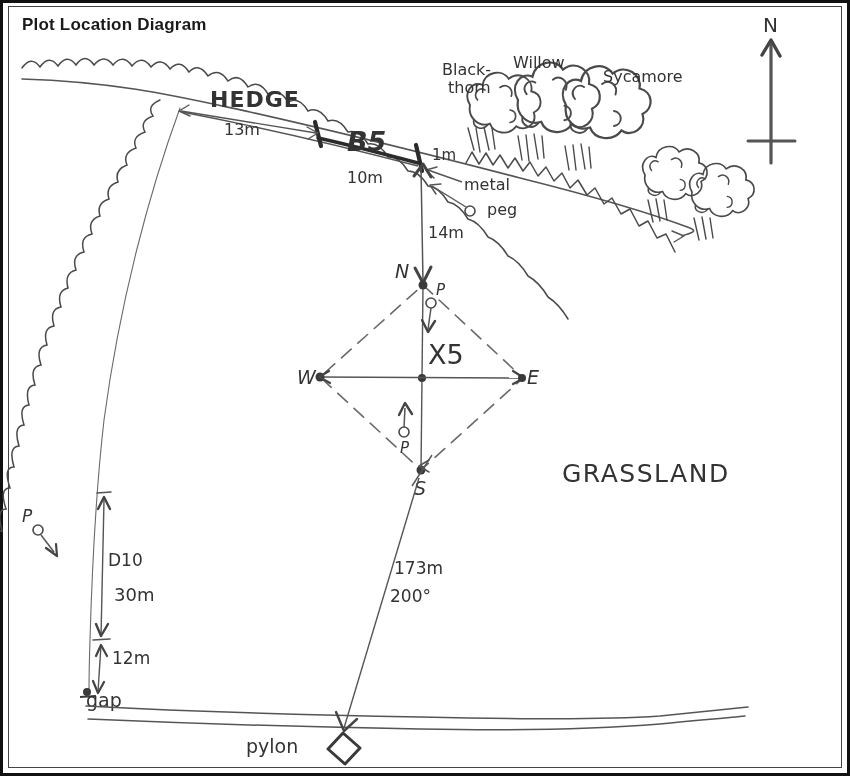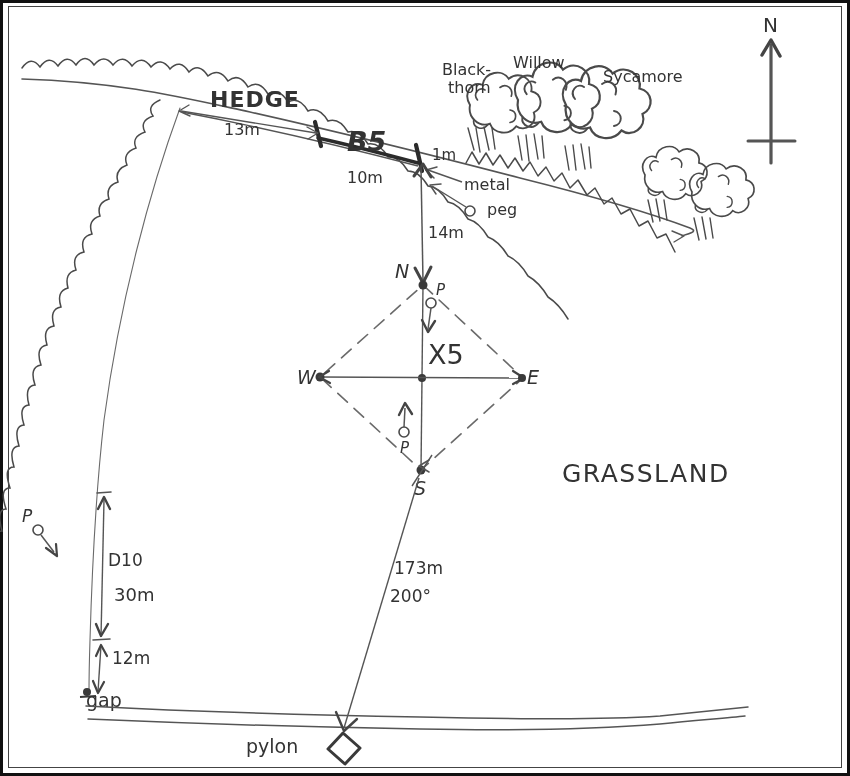--- a/index.html
+++ b/index.html
@@ -49,20 +49,21 @@
   }
 </style>
 </head>
 <body>
 
 <div id="page">
 
   <div id="outer-frame"></div>
   <div id="inner-frame"></div>
 
+  <div id="title">Plot Location Diagram</div>
 
   <svg id="sketch" width="850" height="776" viewBox="0 0 850 776">
 
     <defs>
       <g id="treeCanopy">
         <path d="M0,0 c-6,-10 2,-20 10,-16 c2,-11 16,-13 21,-5 c9,-7 20,1 18,10
                  c9,2 10,13 2,17 c3,9 -7,16 -14,11 c-6,8 -18,6 -21,-2
                  c-9,3 -18,-5 -16,-15 Z" fill="none" stroke="#4a4a4a" stroke-width="1.5" stroke-linecap="round"></path>
         <path d="M6,-4 c-4,-5 1,-11 6,-8 M24,-14 c5,-4 11,1 9,7
                  M32,4 c6,1 6,9 0,10 M14,16 c-4,5 -12,2 -11,-4" fill="none" stroke="#4a4a4a" stroke-width="1.3" stroke-linecap="round"></path>

